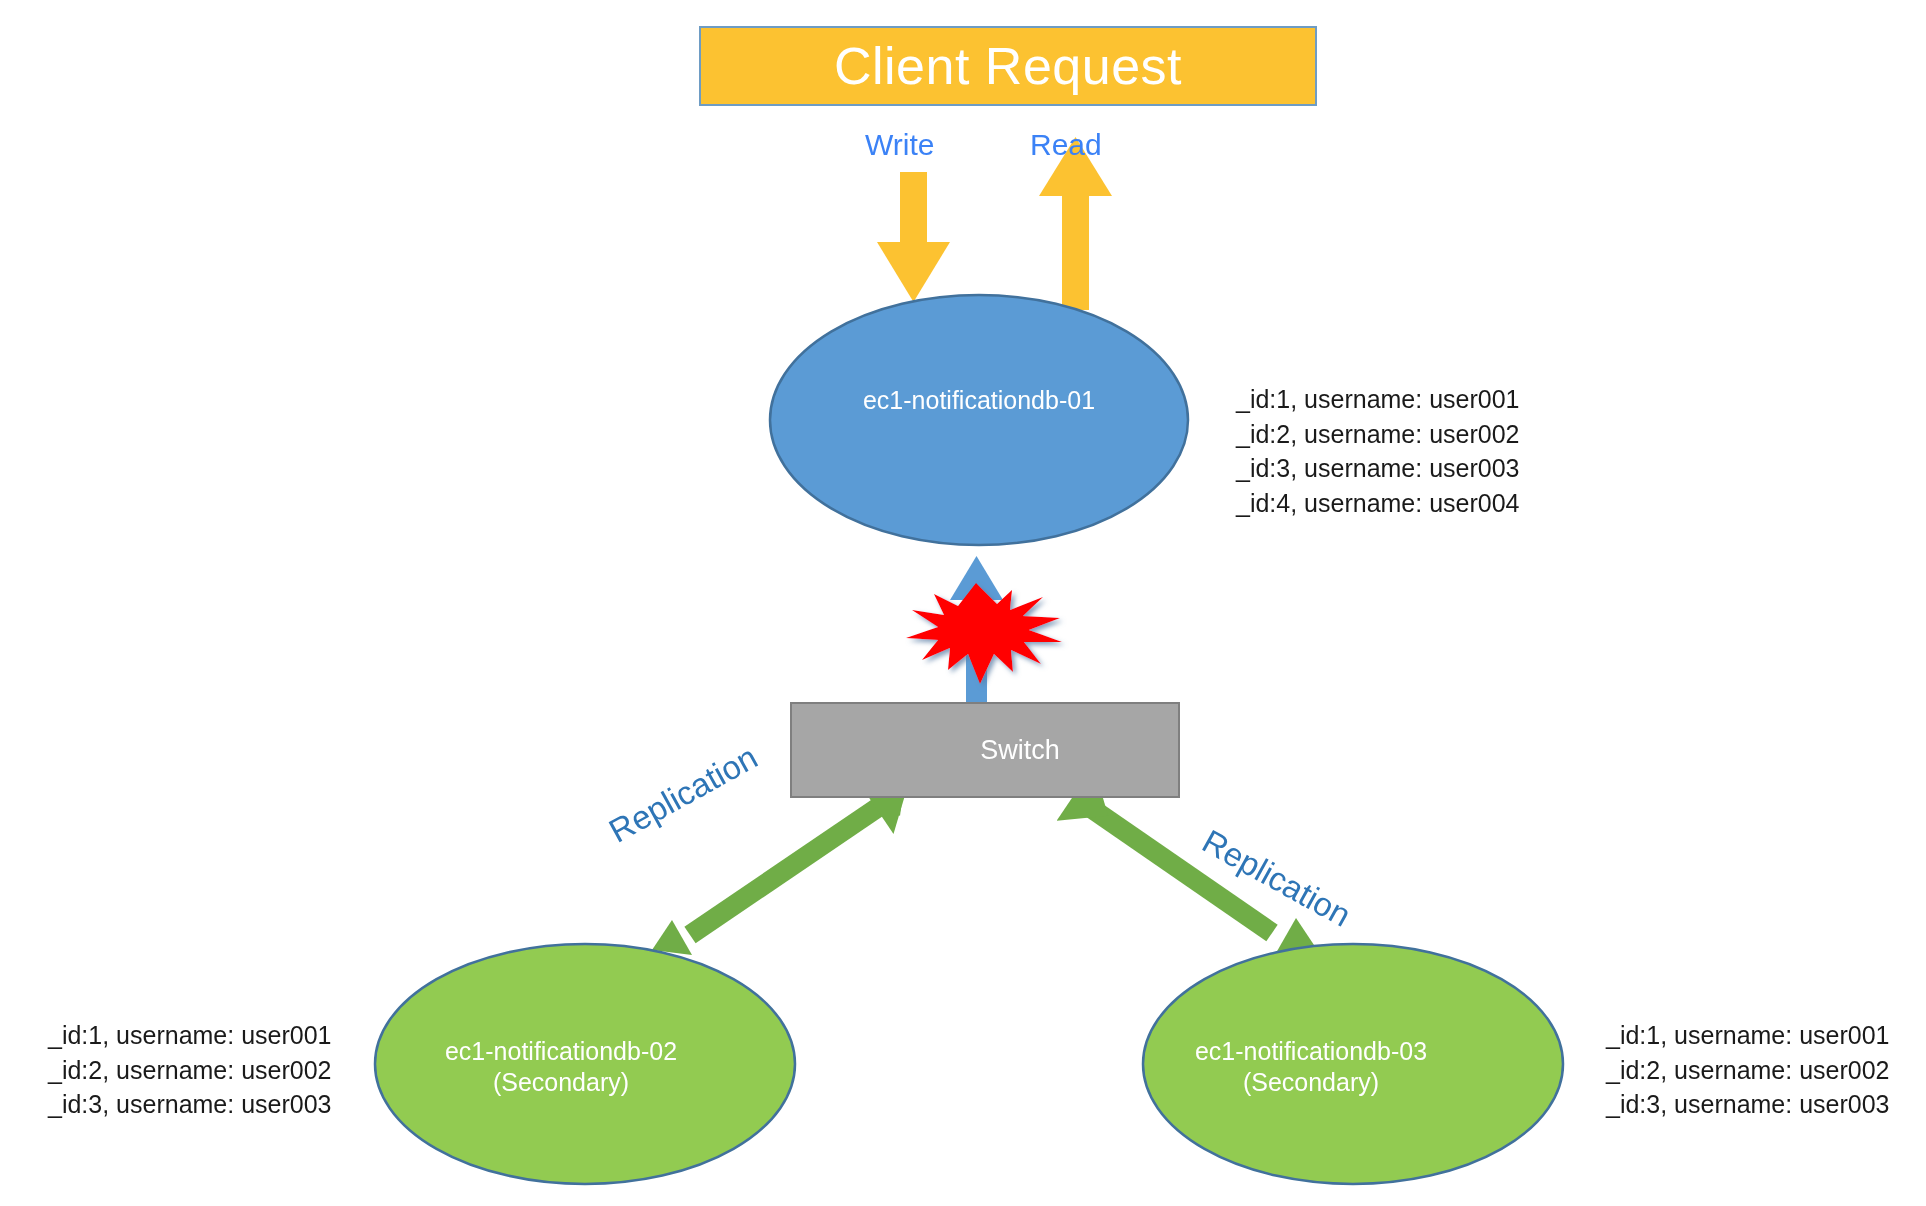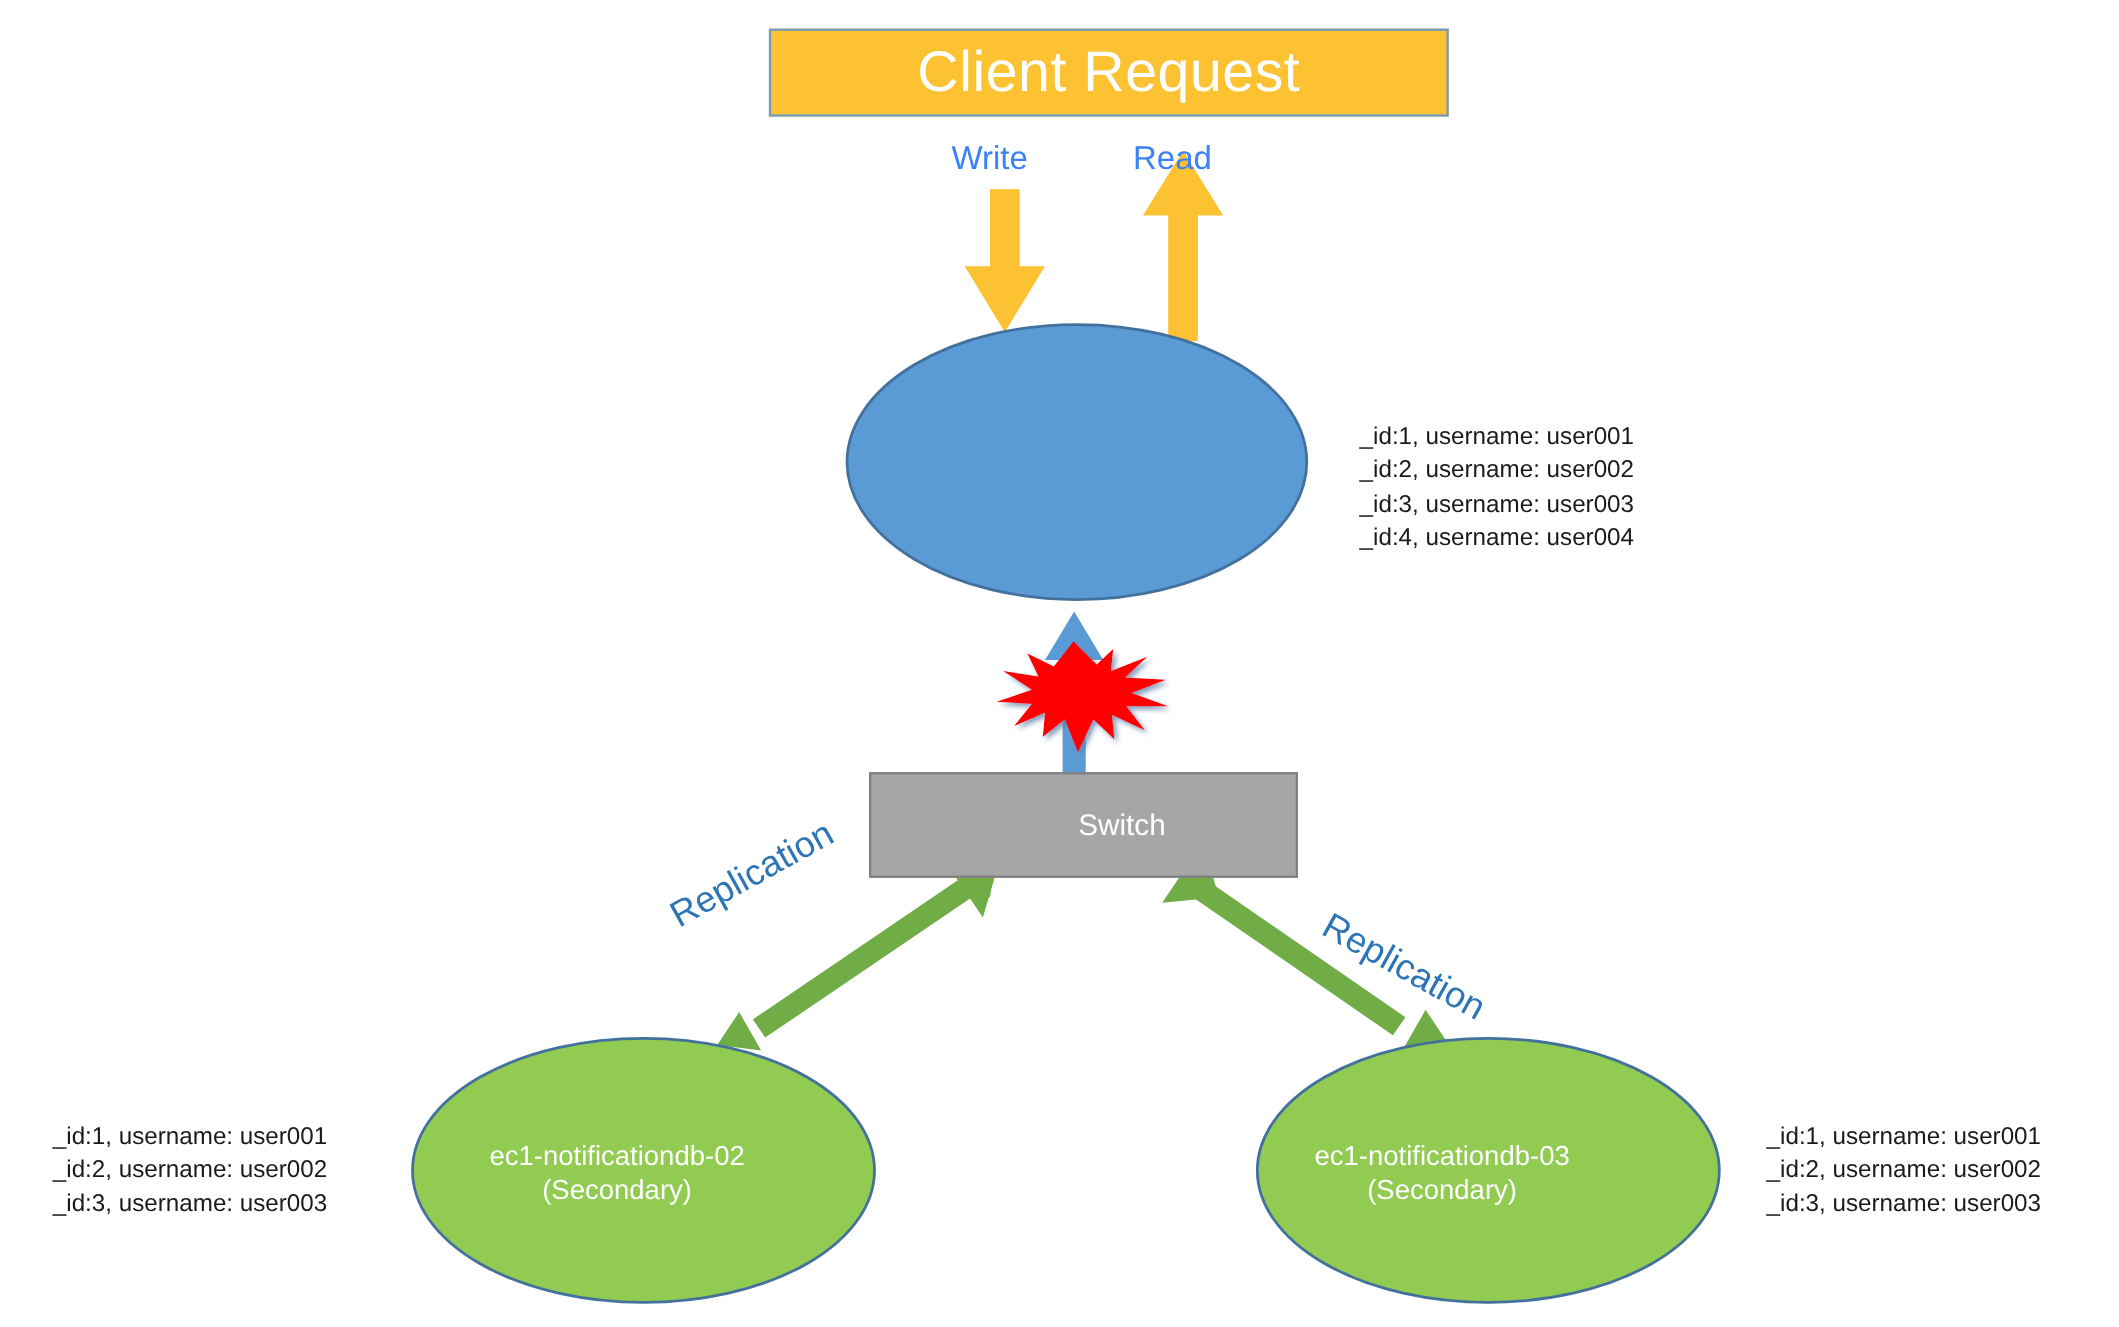--- a/index.html
+++ b/index.html
@@ -132,21 +132,21 @@
     left: 1205px;
     top: 820px;
     transform: rotate(29deg);
     transform-origin: left center;
   }
 
   
   .records {
     position: absolute;
     color: #1A1A1A;
-    font-size: 22px;
+    font-size: 25px;
     line-height: 1.38;
     white-space: nowrap;
   }
   #primary-records   { left: 1236px; top: 382px; text-align: left; }
   #left-records      { left: 48px;   top: 1018px; text-align: left; }
   #right-records     { left: 1606px; top: 1018px; text-align: left; }
 </style>
 </head>
 <body>
 
@@ -201,20 +201,21 @@
     <ellipse cx="1353" cy="1064" rx="210" ry="120" fill="#92CB51" stroke="#41719C" stroke-width="2.5"></ellipse>
   </svg>
 
   <div id="client-request-box"></div>
   <div id="client-request-label">Client Request</div>
 
   <div class="flow-label" id="write-label">Write</div>
   <div class="flow-label" id="read-label">Read</div>
 
   <div class="node-label" id="primary-text">
+    <div>ec1-notificationdb-01</div>
   </div>
 
   <div class="records" id="primary-records">
     <div>_id:1, username: user001</div>
     <div>_id:2, username: user002</div>
     <div>_id:3, username: user003</div>
     <div>_id:4, username: user004</div>
   </div>
 
   <div id="switch-box"></div>

